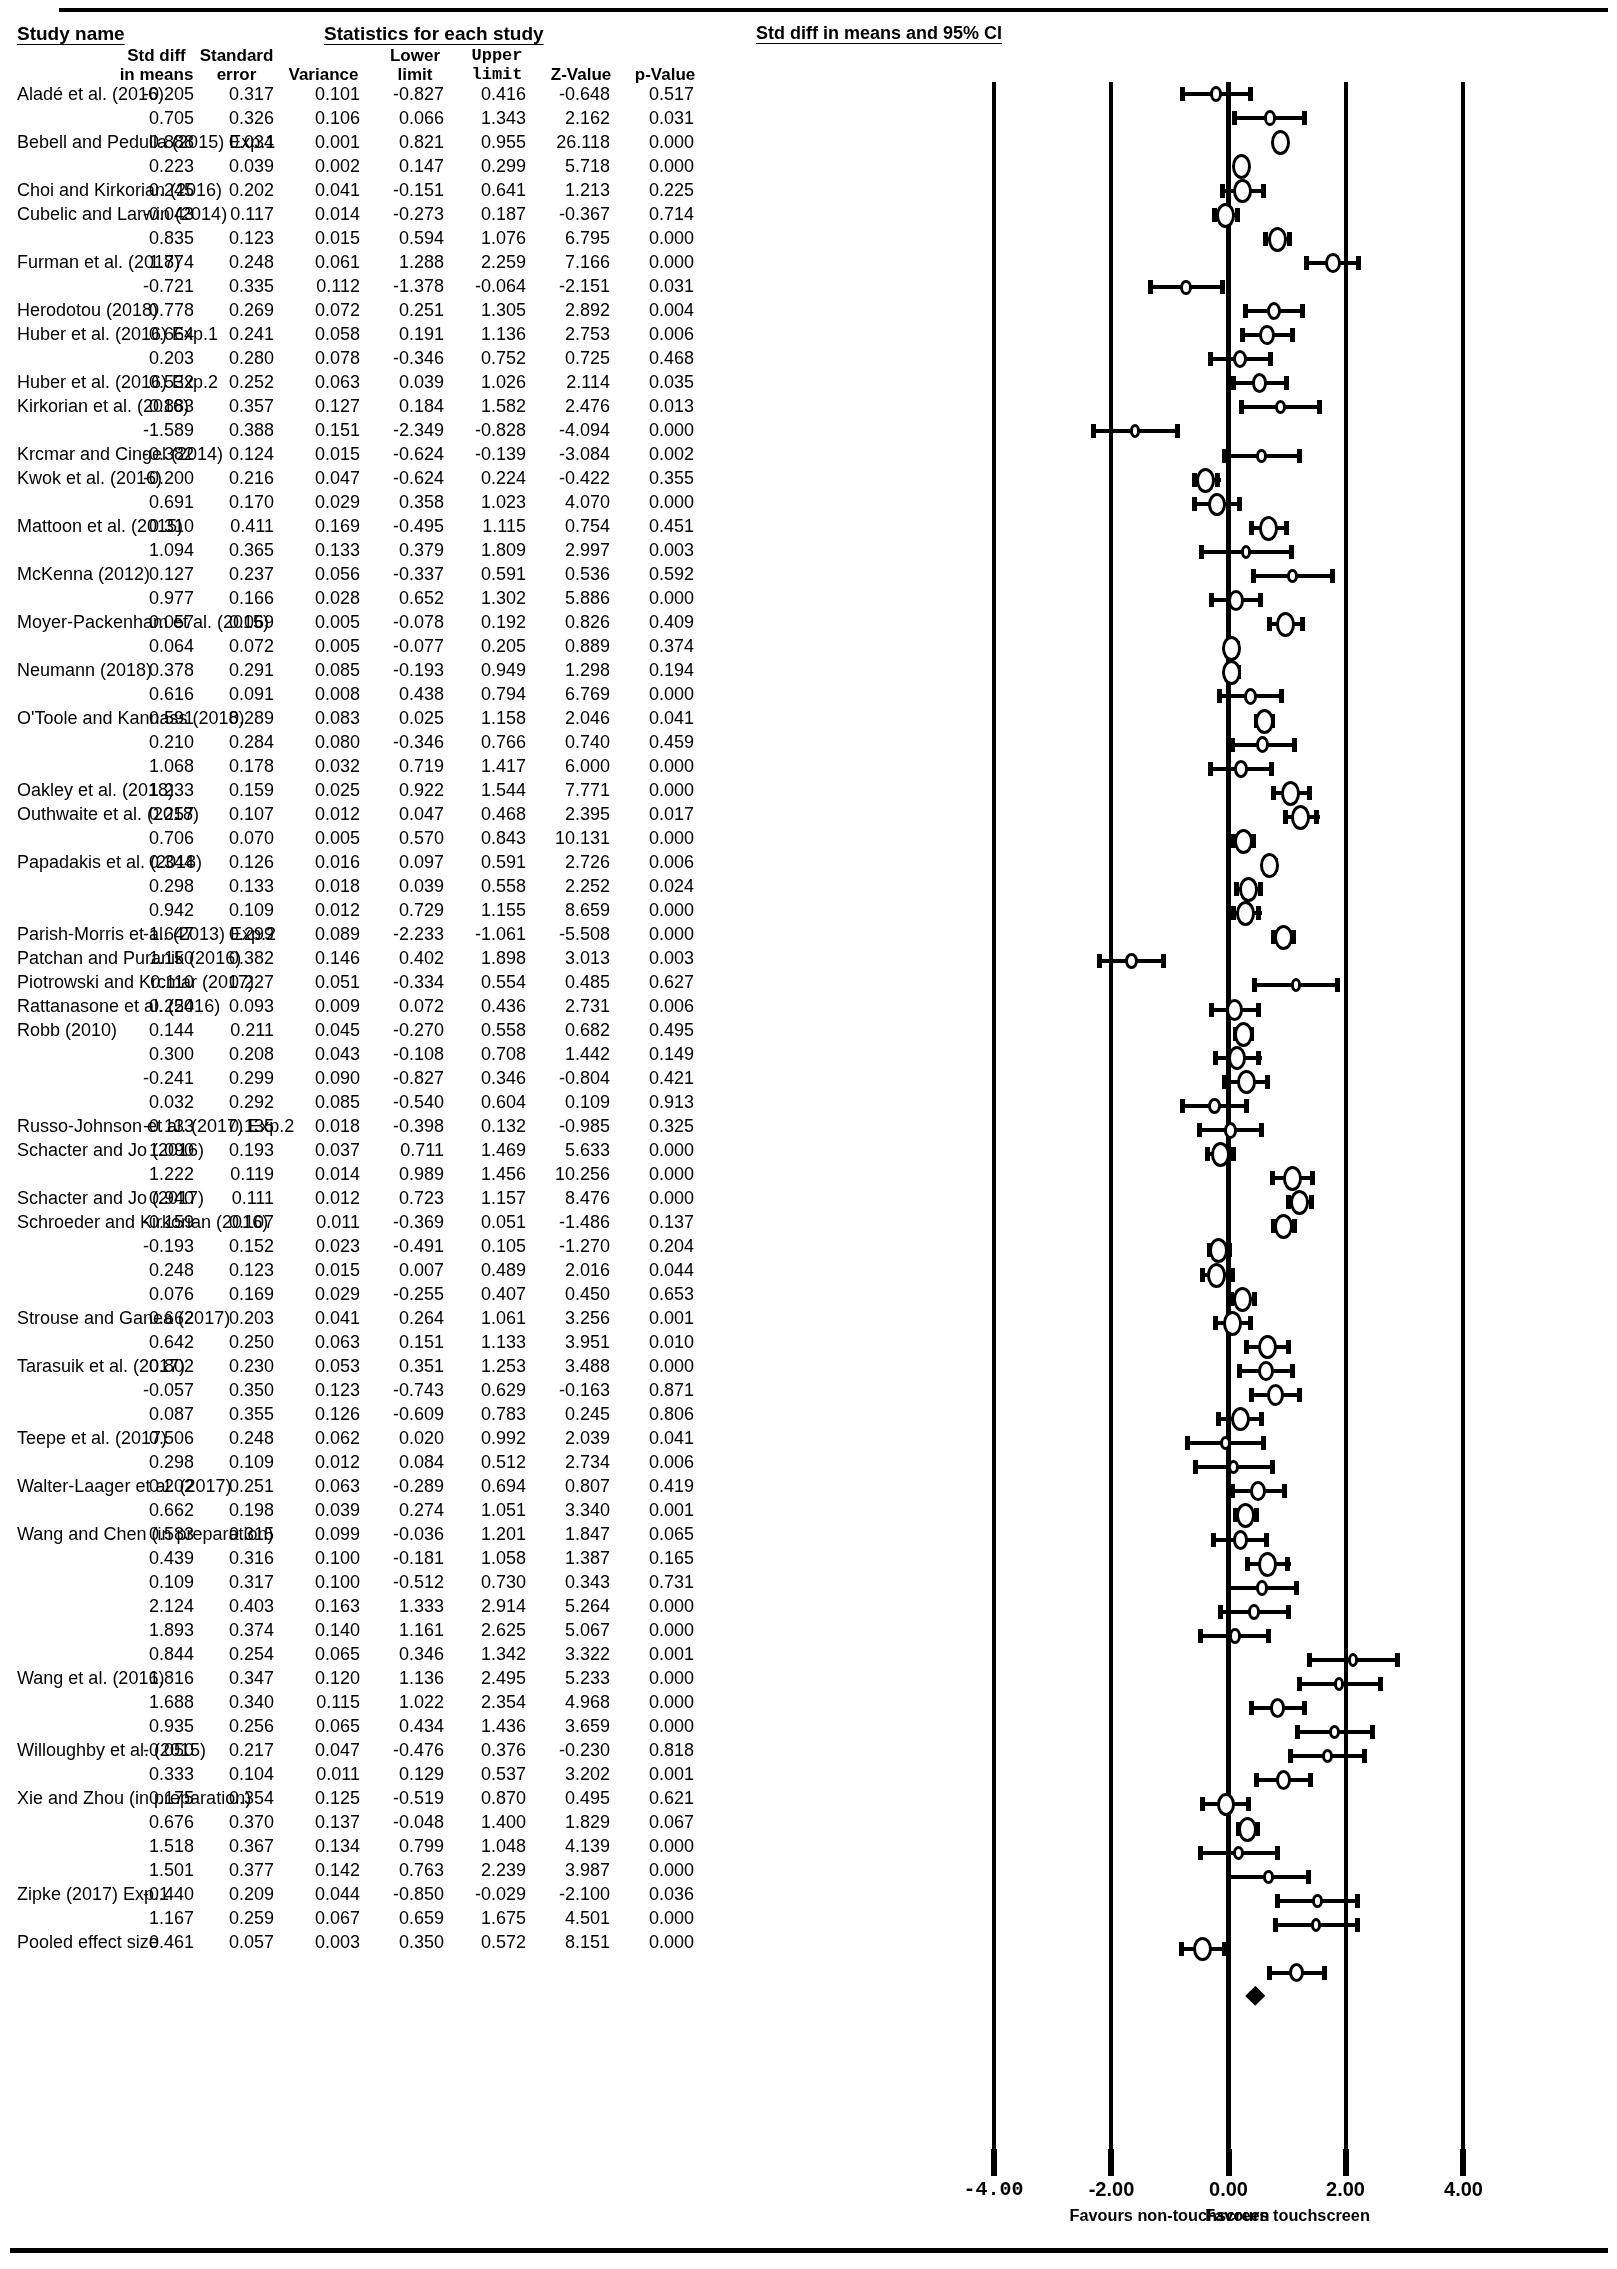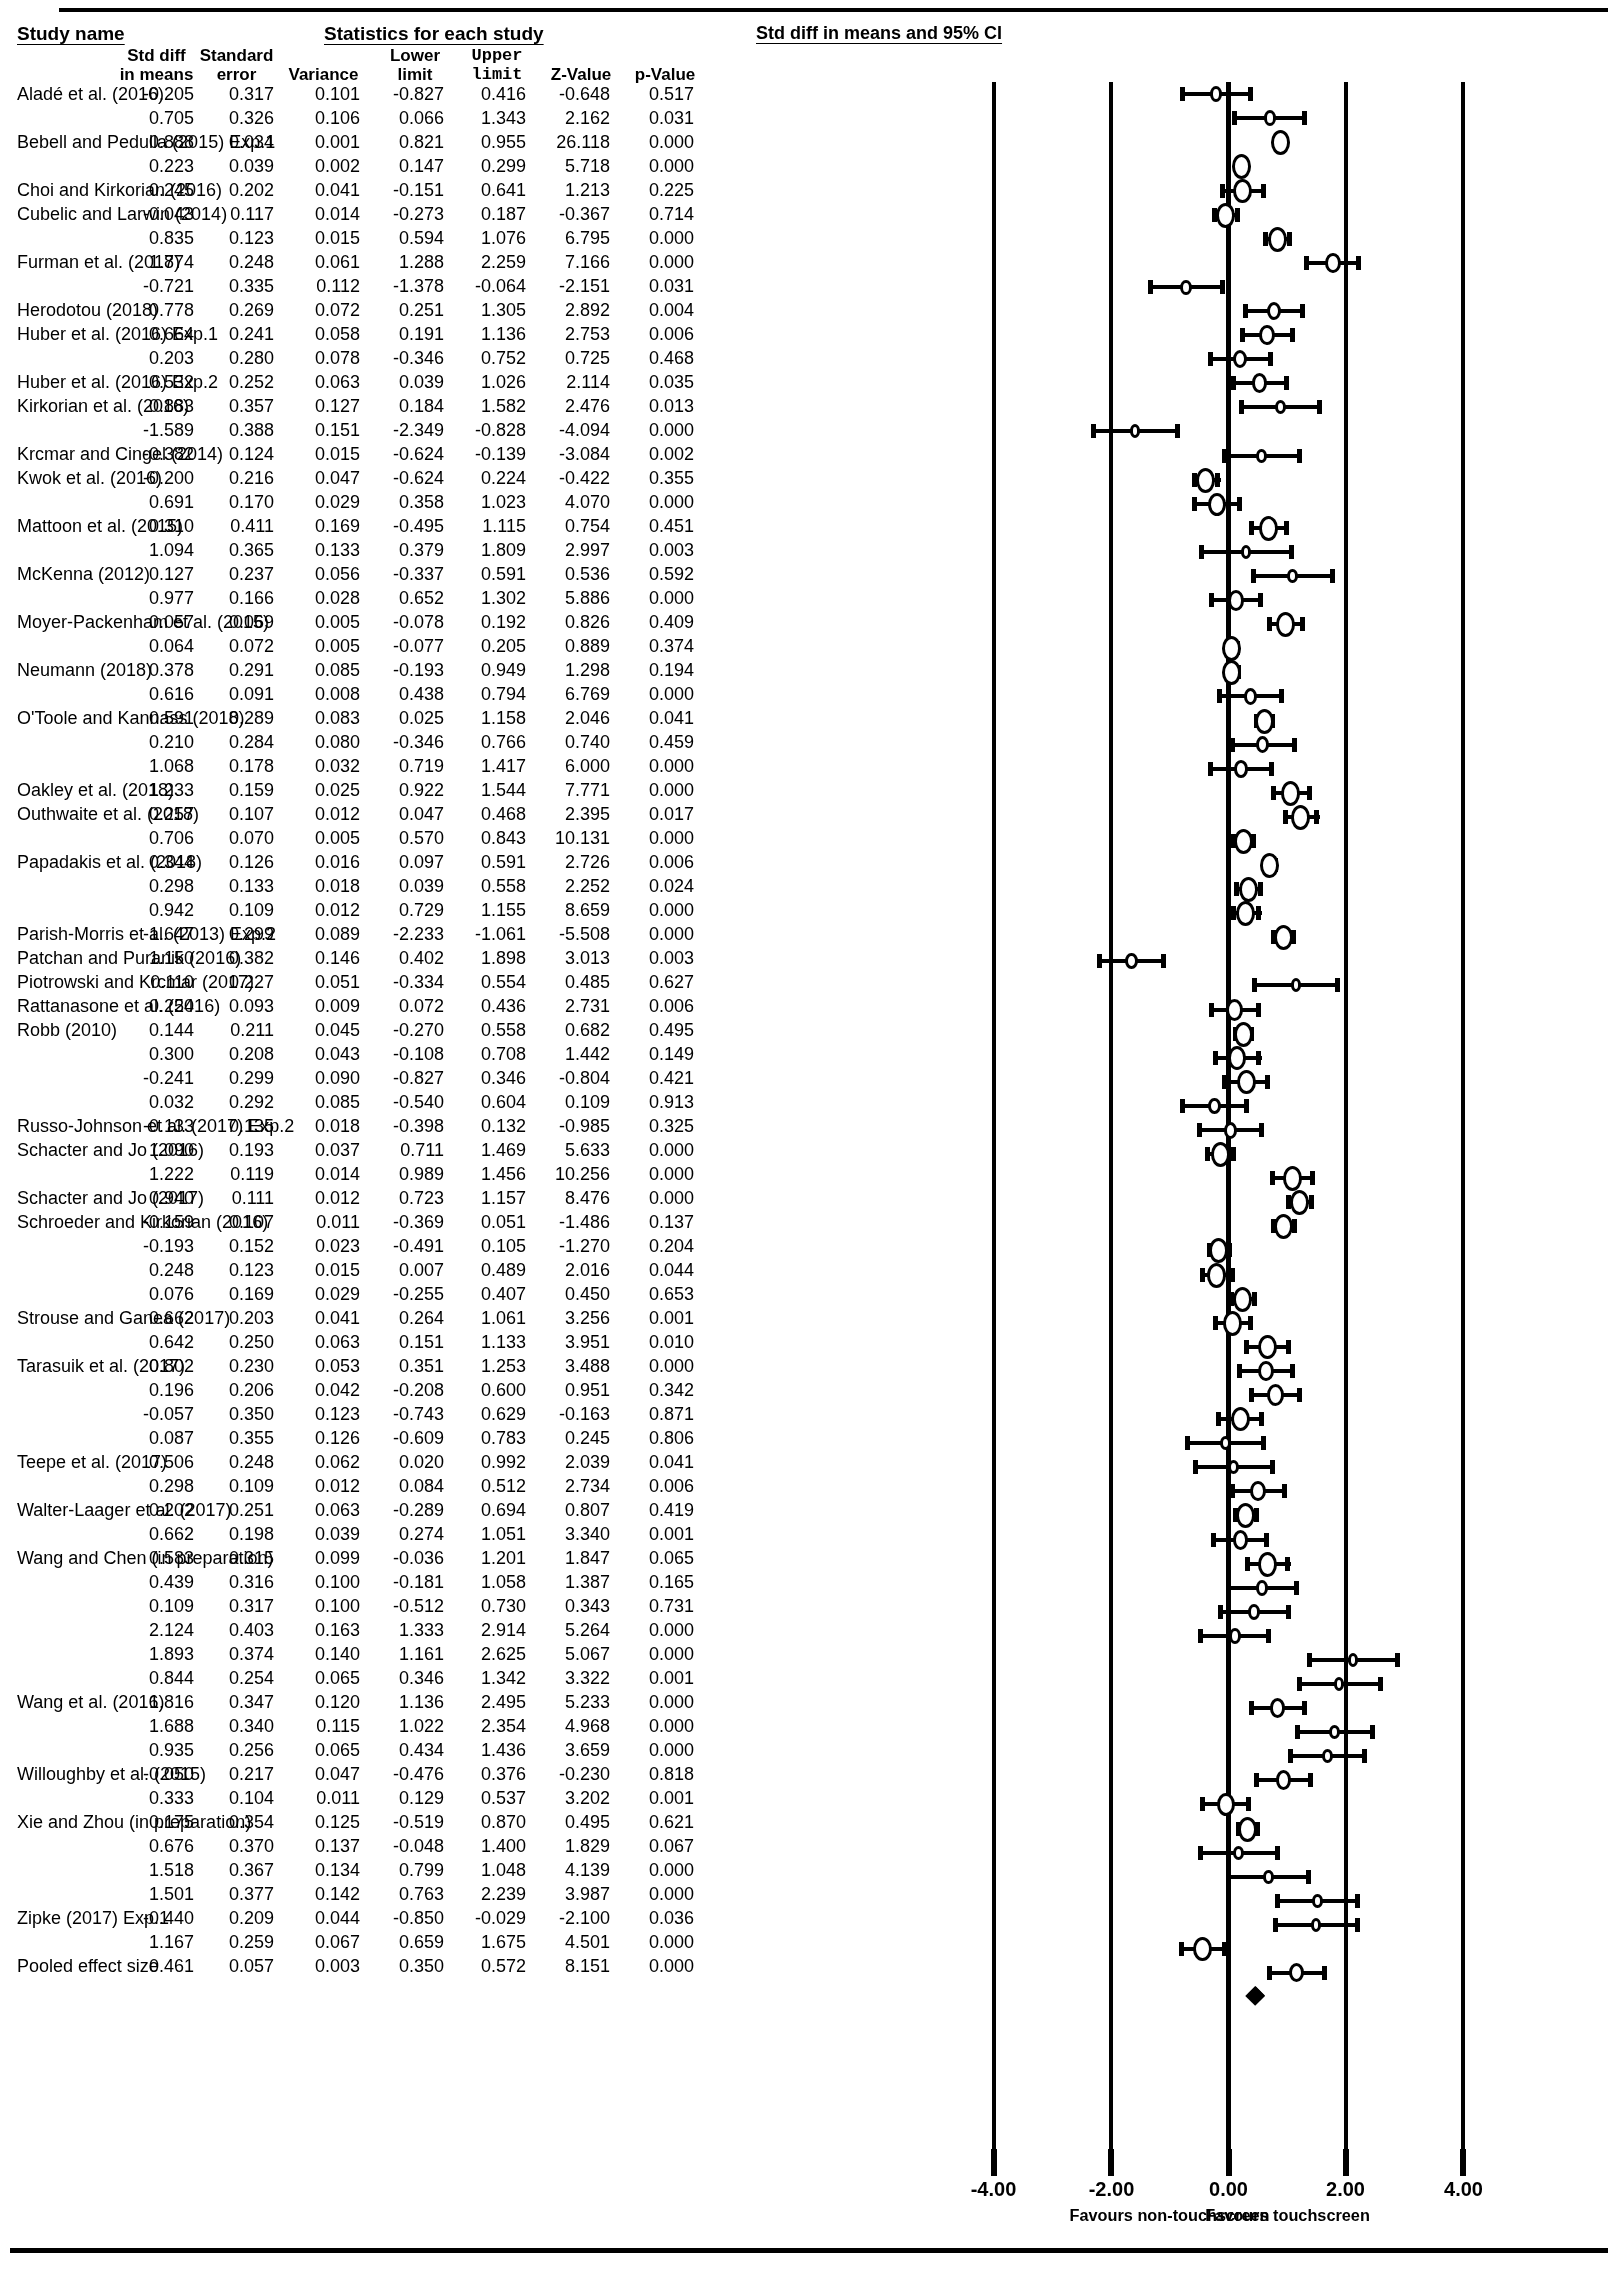--- a/index.html
+++ b/index.html
@@ -648,30 +648,20 @@
       <div class="cell c-num c0">0.802</div>
       <div class="cell c-num c1">0.230</div>
       <div class="cell c-num c2">0.053</div>
       <div class="cell c-num c3">0.351</div>
       <div class="cell c-num c4">1.253</div>
       <div class="cell c-num c5">3.488</div>
       <div class="cell c-num c6">0.000</div>
     </div>
     <div class="row">
       <div class="cell c-name"></div>
-      <div class="cell c-num c0">0.196</div>
-      <div class="cell c-num c1">0.206</div>
-      <div class="cell c-num c2">0.042</div>
-      <div class="cell c-num c3">-0.208</div>
-      <div class="cell c-num c4">0.600</div>
-      <div class="cell c-num c5">0.951</div>
-      <div class="cell c-num c6">0.342</div>
-    </div>
-    <div class="row">
-      <div class="cell c-name"></div>
       <div class="cell c-num c0">-0.057</div>
       <div class="cell c-num c1">0.350</div>
       <div class="cell c-num c2">0.123</div>
       <div class="cell c-num c3">-0.743</div>
       <div class="cell c-num c4">0.629</div>
       <div class="cell c-num c5">-0.163</div>
       <div class="cell c-num c6">0.871</div>
     </div>
     <div class="row">
       <div class="cell c-name"></div>
@@ -1383,21 +1373,21 @@
       <div class="ci-bar" style="left: 636px; width: 60px;"></div>
       <div class="ci-cap" style="left: 636px;"></div>
       <div class="ci-cap" style="left: 691px;"></div>
       <div class="pt" style="width: 15px; height: 19px; left: 658px; top: 2.4px;"></div>
     </div>
     <div class="row-marker" style="top: 1985px; left: 0px; width: 986px;">
       <div class="diamond" style="width: 14.3px; height: 14.3px; left: 617px; top: 3.9px;"></div>
       <div class="diamond" style="width: 13.4px; height: 13.4px; left: 618px; top: 4.4px;"></div>
     </div>
     <div class="tick" style="left: 360px; top: 2149px;"></div>
-    <div class="ticklabel" style="left: 305px; width: 115px; top: 2178px;">-4.00</div>
+    <div class="ticklabel" style="left: 305px; width: 115px; top: 2178px; font-family: Liberation Mono, monospace;">-4.00</div>
     <div class="tick" style="left: 477px; top: 2149px;"></div>
     <div class="ticklabel" style="left: 423px; width: 115px; top: 2178px;">-2.00</div>
     <div class="tick" style="left: 595px; top: 2149px;"></div>
     <div class="ticklabel" style="left: 540px; width: 115px; top: 2178px;">0.00</div>
     <div class="tick" style="left: 712px; top: 2149px;"></div>
     <div class="ticklabel" style="left: 657px; width: 115px; top: 2178px;">2.00</div>
     <div class="tick" style="left: 829px; top: 2149px;"></div>
     <div class="ticklabel" style="left: 775px; width: 115px; top: 2178px;">4.00</div>
     <div class="favlabel" style="left: 395px; width: 287px; top: 2206px;">Favours non-touchscreen</div>
     <div class="favlabel" style="left: 513px; width: 287px; top: 2206px;">Favours touchscreen</div>

